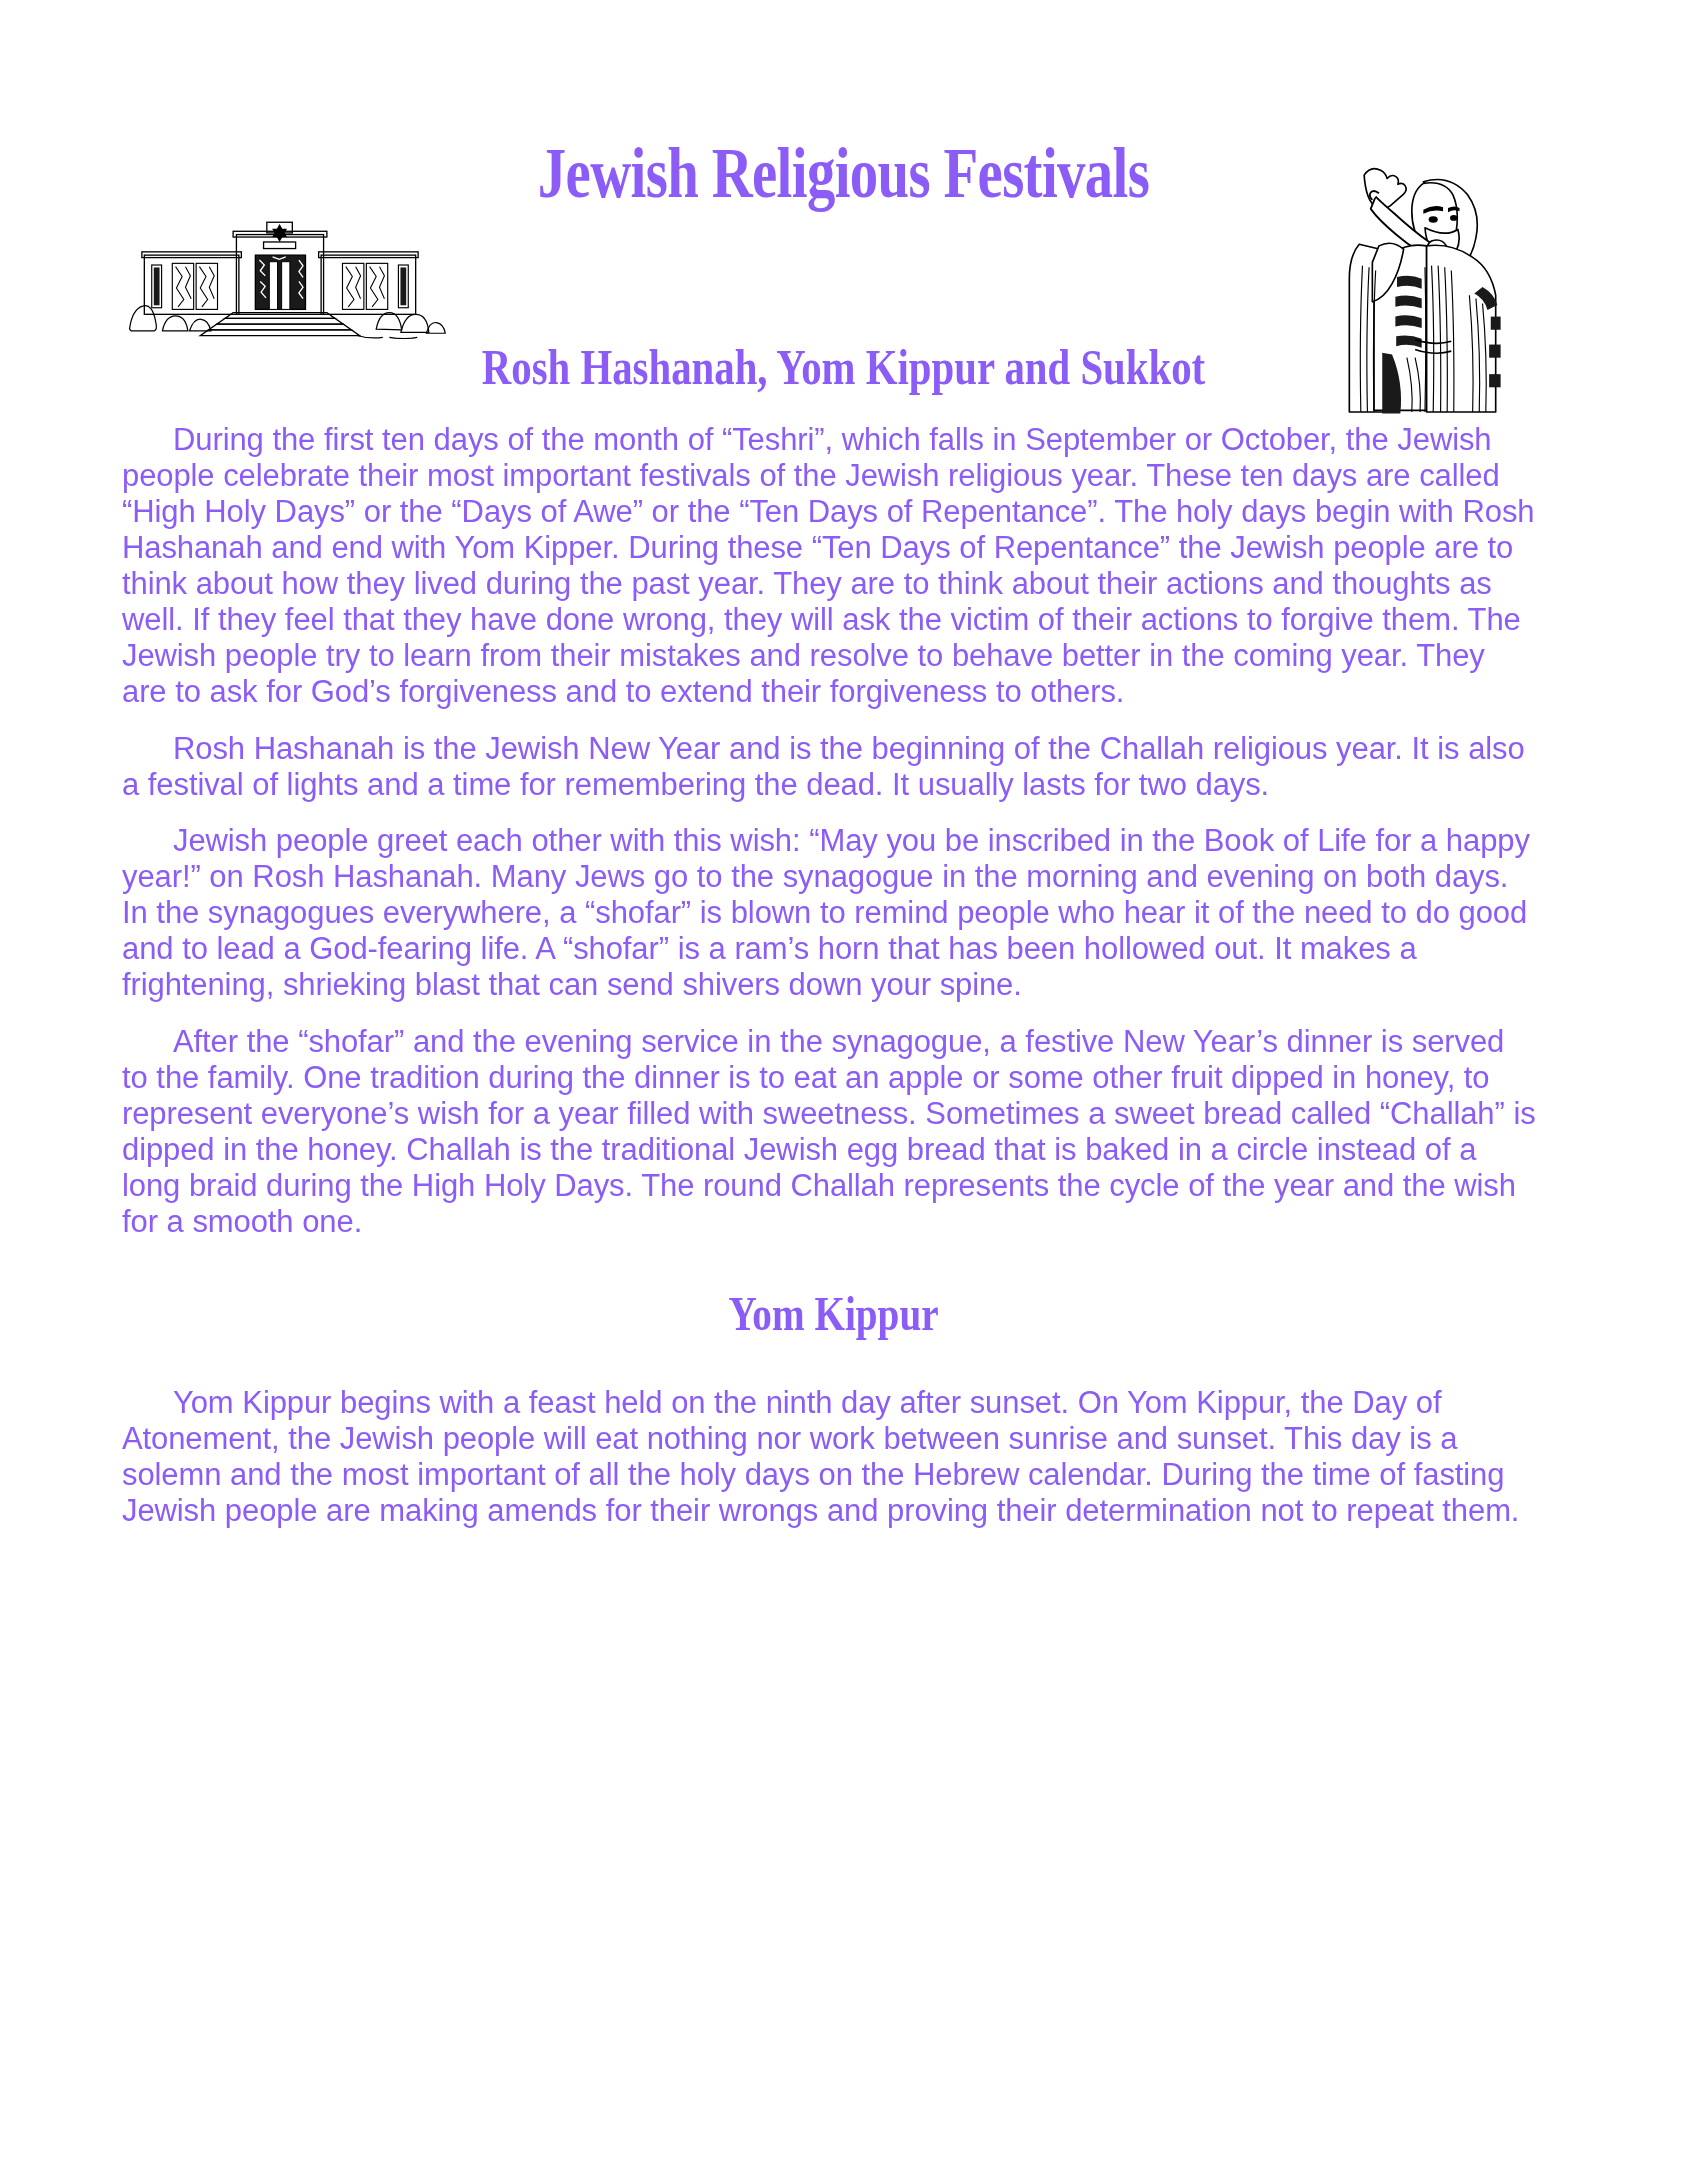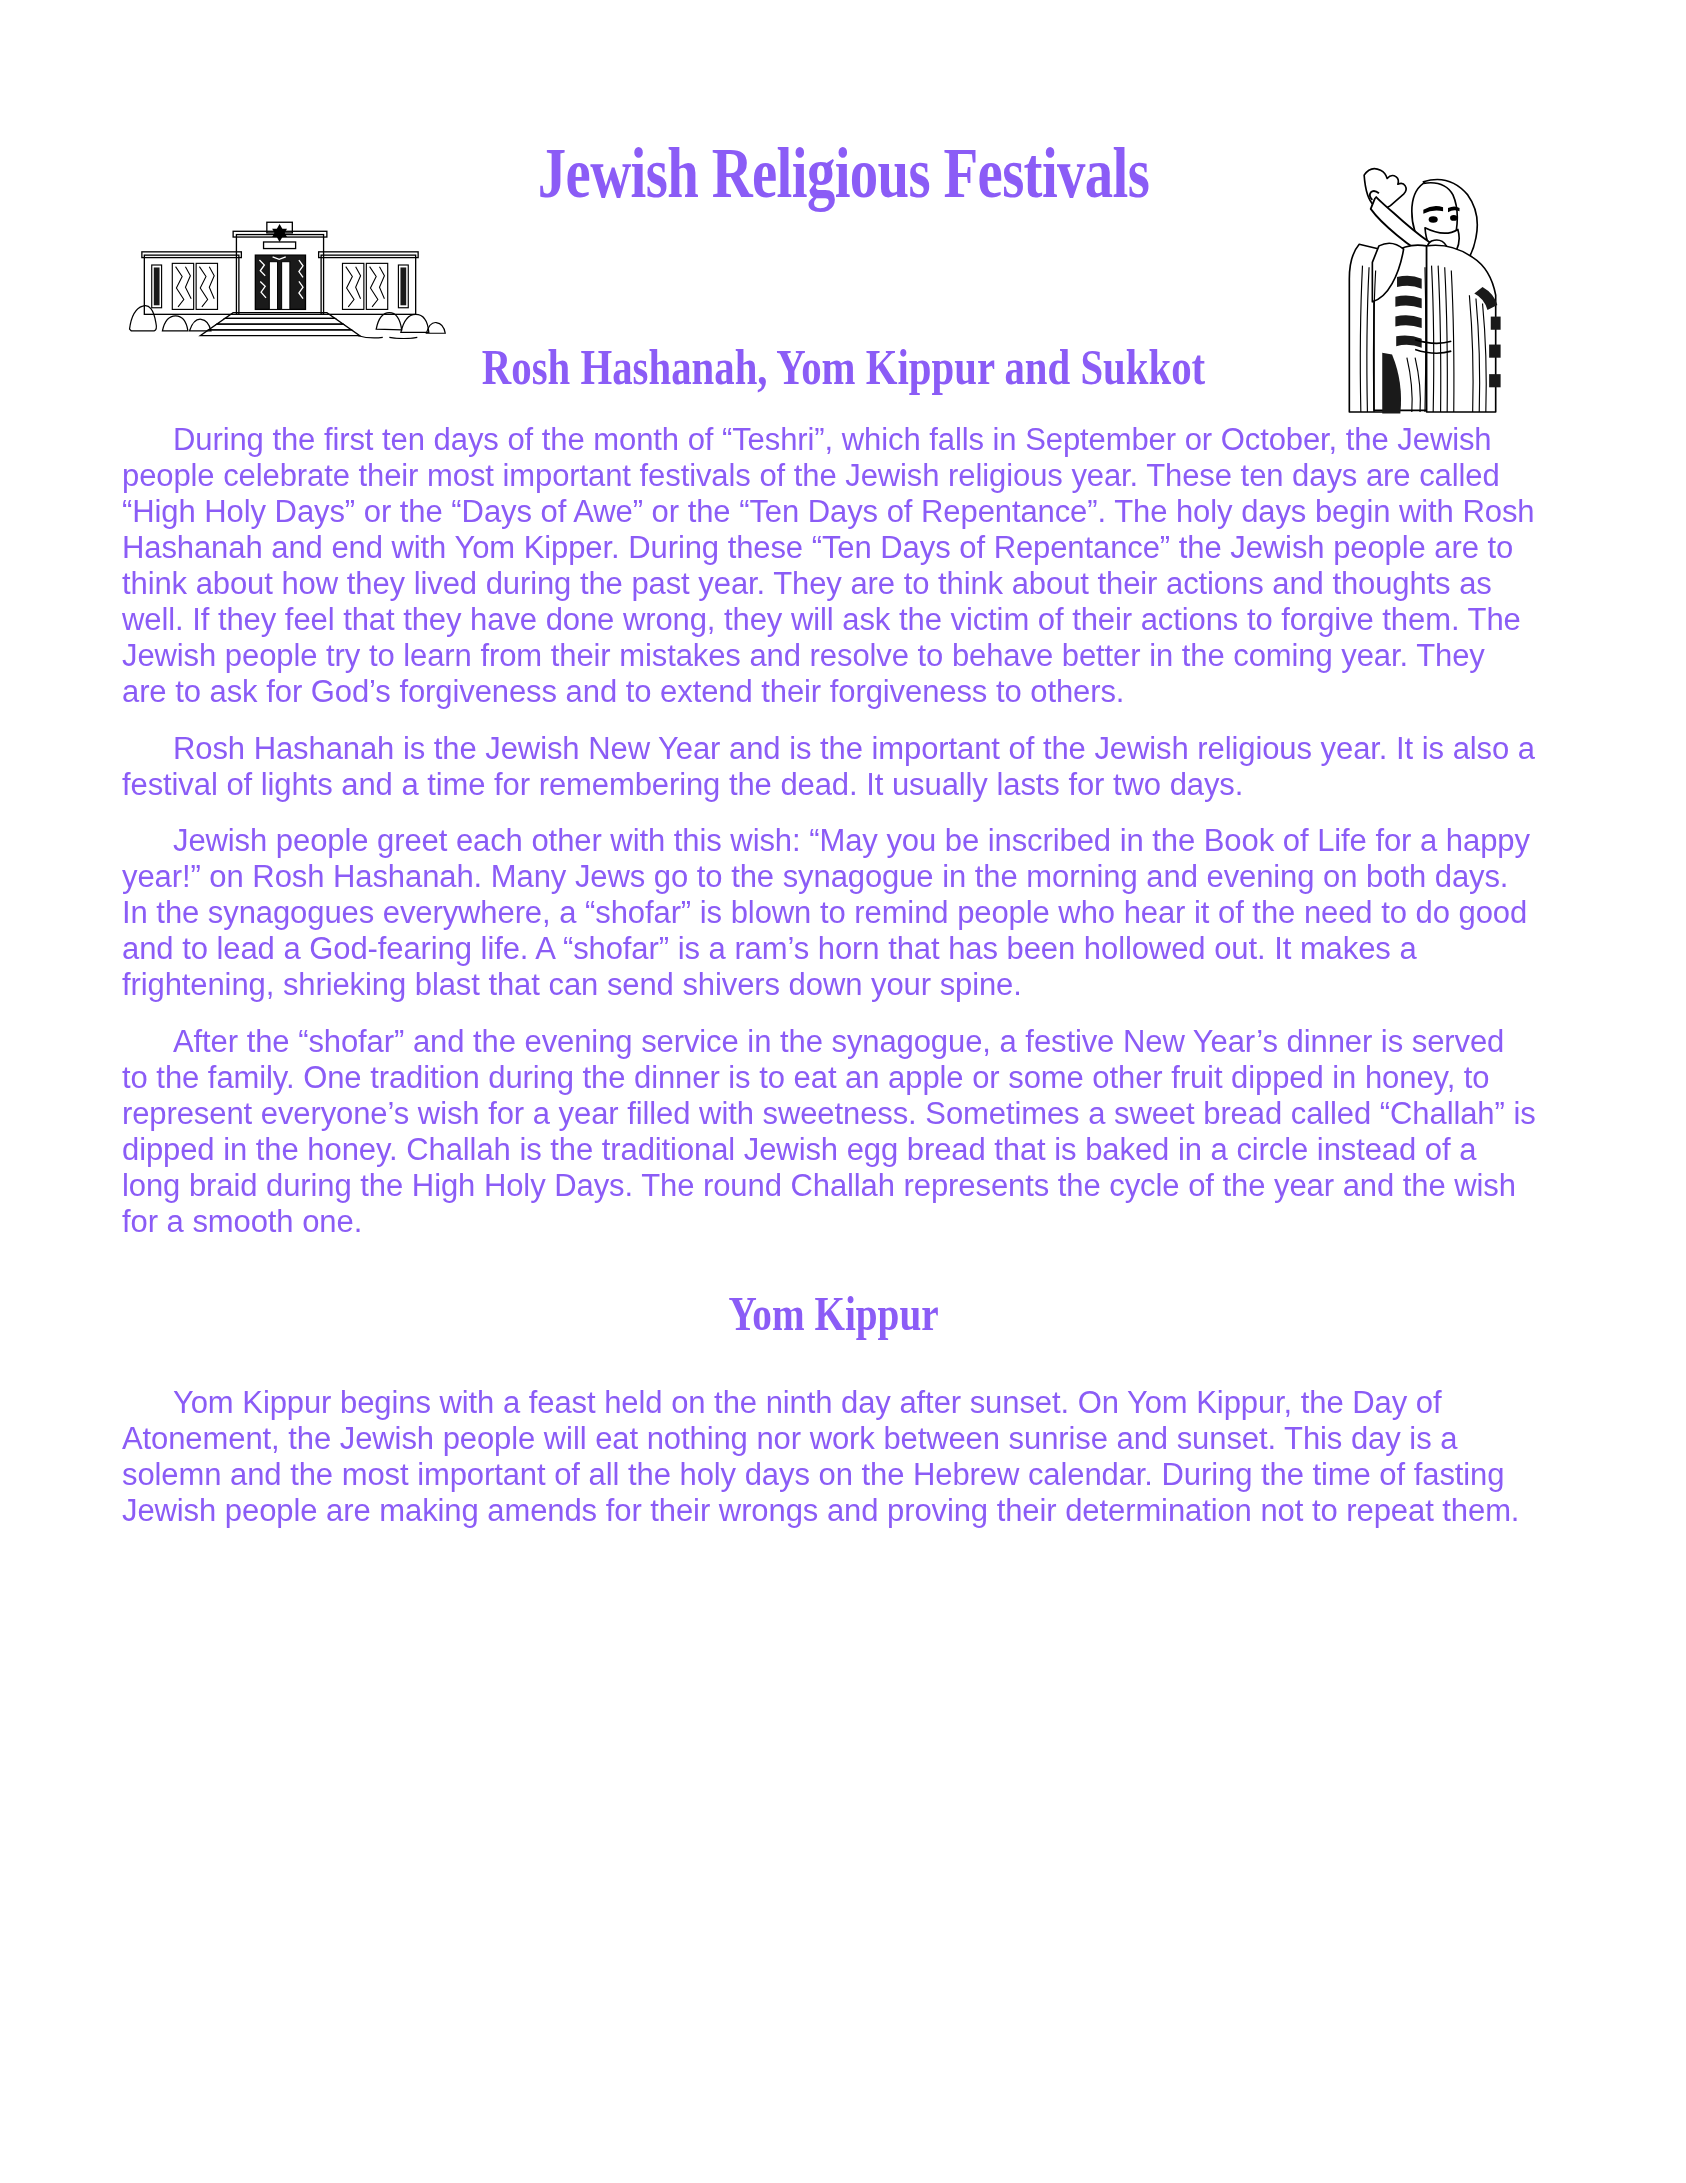--- a/index.html
+++ b/index.html
@@ -326,21 +326,21 @@
           <path d="M140 252 q24 8 44 2"></path>
         </g>
       </svg>
     </div>
   </div>
 
   <div class="body-col">
 
     <p class="para">During the first ten days of the month of “Teshri”, which falls in September or October, the Jewish people celebrate their most important festivals of the Jewish religious year.  These ten days are called “High Holy Days” or the “Days of Awe” or the “Ten Days of Repentance”.  The holy days begin with Rosh Hashanah and end with Yom Kipper.  During these “Ten Days of Repentance” the Jewish people are to think about how they lived during the past year.  They are to think about their actions and thoughts as well.  If they feel that they have done wrong, they will ask the victim of their actions to forgive them.  The Jewish people try to learn from their mistakes and resolve to behave better in the coming year.  They are to ask for God’s forgiveness and to extend their forgiveness to others.</p>
 
-    <p class="para">Rosh Hashanah is the Jewish New Year and is the important of the Jewish religious year.  It is also a festival of lights and a time for remembering the dead. It usually lasts for two days.</p>
+    <p class="para">Rosh Hashanah is the Jewish New Year and is the beginning of the Challah religious year.  It is also a festival of lights and a time for remembering the dead. It usually lasts for two days.</p>
 
     <p class="para">Jewish people greet each other with this wish: “May you be inscribed in the Book of Life for a happy year!” on Rosh Hashanah.  Many Jews go to the synagogue in the morning and evening on both days.  In the synagogues everywhere, a “shofar” is blown to remind people who hear it of the need to do good and to lead a God-fearing life.  A “shofar” is a ram’s horn that has been hollowed out.  It makes a frightening, shrieking blast that can send shivers down your spine.</p>
 
     <p class="para">After the “shofar” and the evening service in the synagogue, a festive New Year’s dinner is served to the family.  One tradition during the dinner is to eat an apple or some other fruit dipped in honey, to represent everyone’s wish for a year filled with sweetness.  Sometimes a sweet bread called “Challah” is dipped in the honey.  Challah is the traditional Jewish egg bread that is baked in a circle instead of a long braid during the High Holy Days.  The round Challah represents the cycle of the year and the wish for a smooth one.</p>
 
 
     <div class="section-heading">Yom Kippur</div>
 
 
     <p class="para">Yom Kippur begins with a feast held on the ninth day after sunset.  On Yom Kippur, the Day of Atonement, the Jewish people will eat nothing nor work between sunrise and sunset.  This day is a solemn and the most important of all the holy days on the Hebrew calendar.  During the time of fasting Jewish people are making amends for their wrongs and proving their determination not to repeat them.</p>

